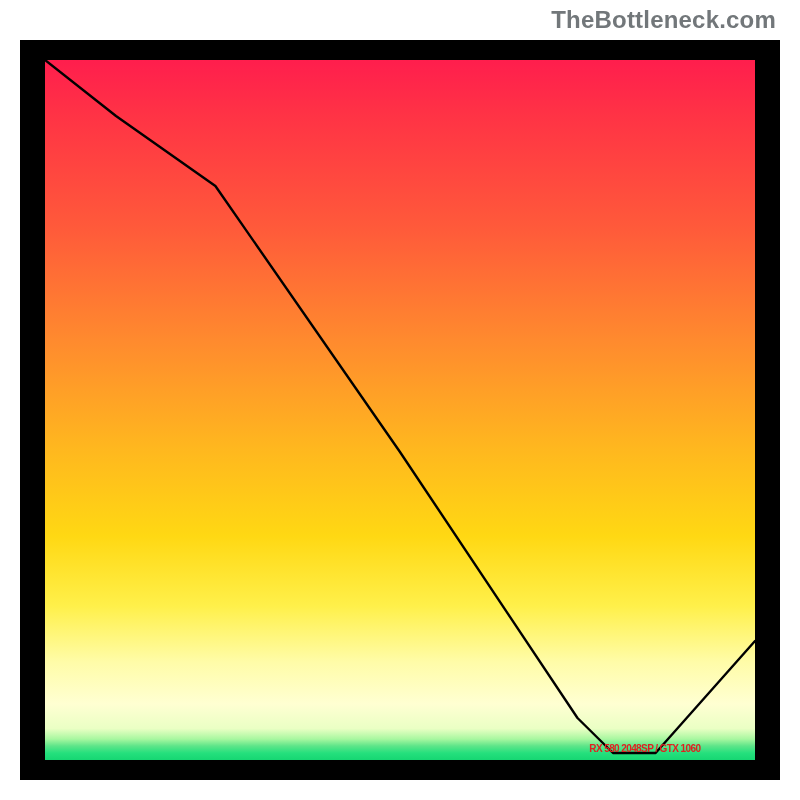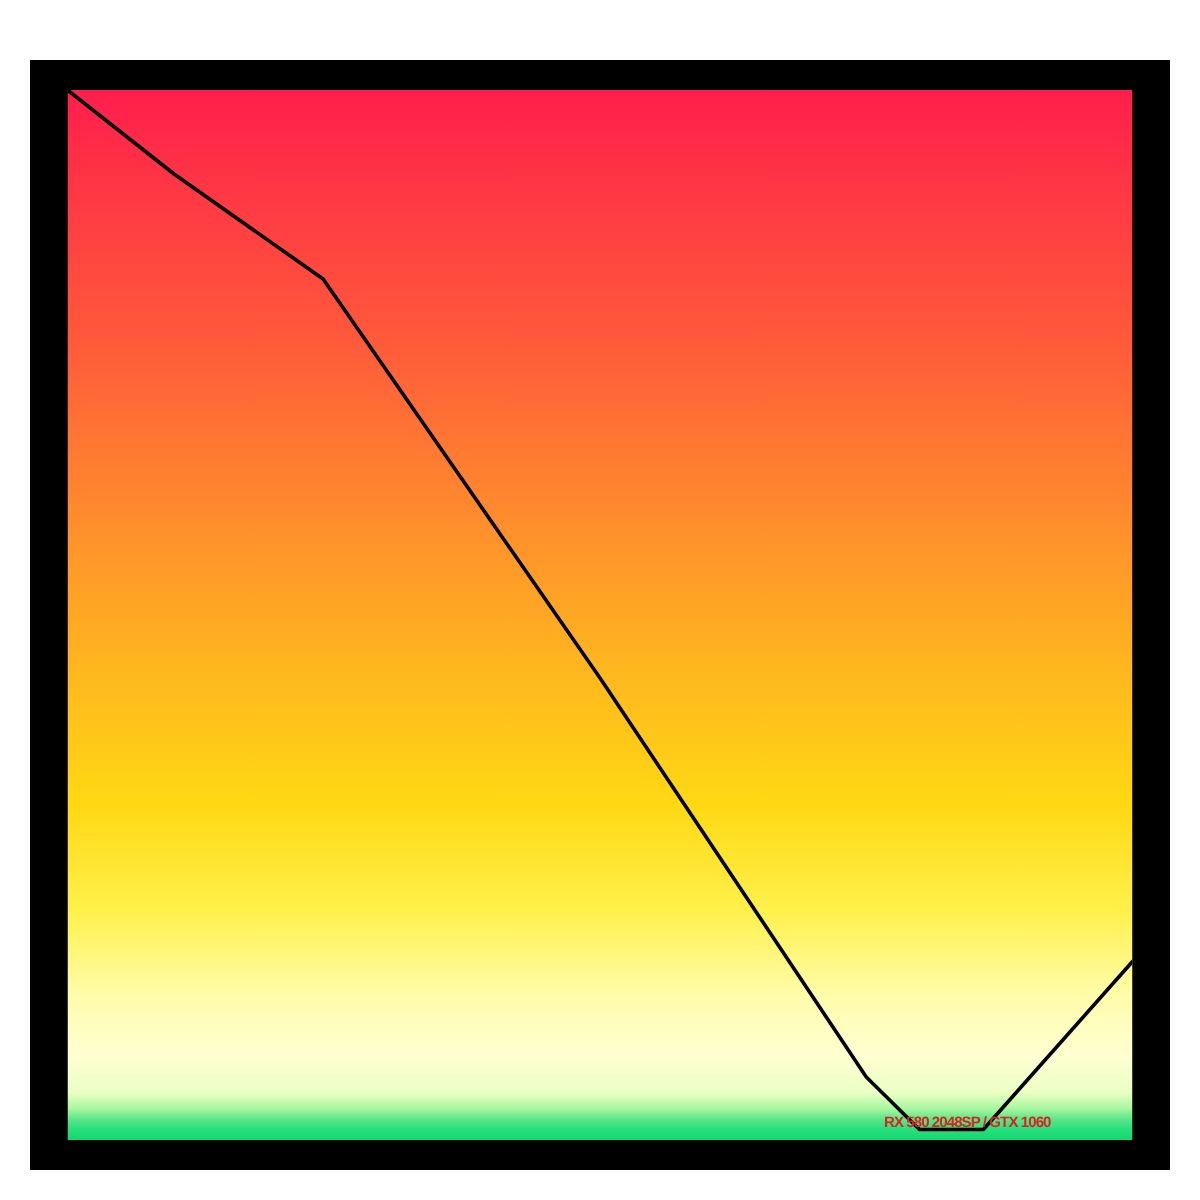--- a/index.html
+++ b/index.html
@@ -87,20 +87,21 @@
     letter-spacing: -0.6px;
     white-space: nowrap;
     user-select: none;
   }
 </style>
 </head>
 <body>
 
 <div class="stage">
 
+  <div class="attribution">TheBottleneck.com</div>
 
   <div class="plot-frame">
     <div class="plot-inner">
 
       <div class="gradient-bg"></div>
 
       <svg class="curve-svg" viewBox="0 0 710 700" preserveAspectRatio="none">
         <path id="curve-path" class="curve-path" d="M0.00 0.00 L71.00 56.00 L170.40 126.00 L355.00 392.00 L532.50 658.00 L568.00 693.00 L610.60 693.00 L710.00 581.00"></path>
       </svg>
 

